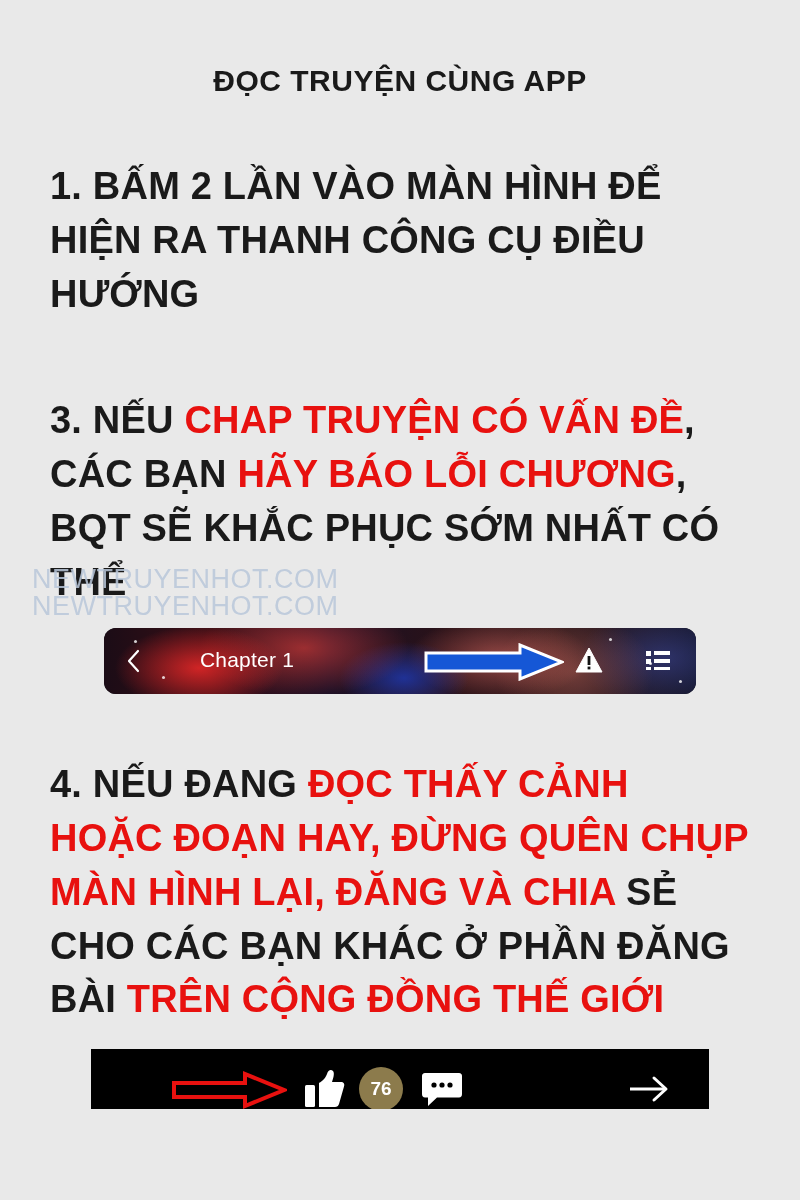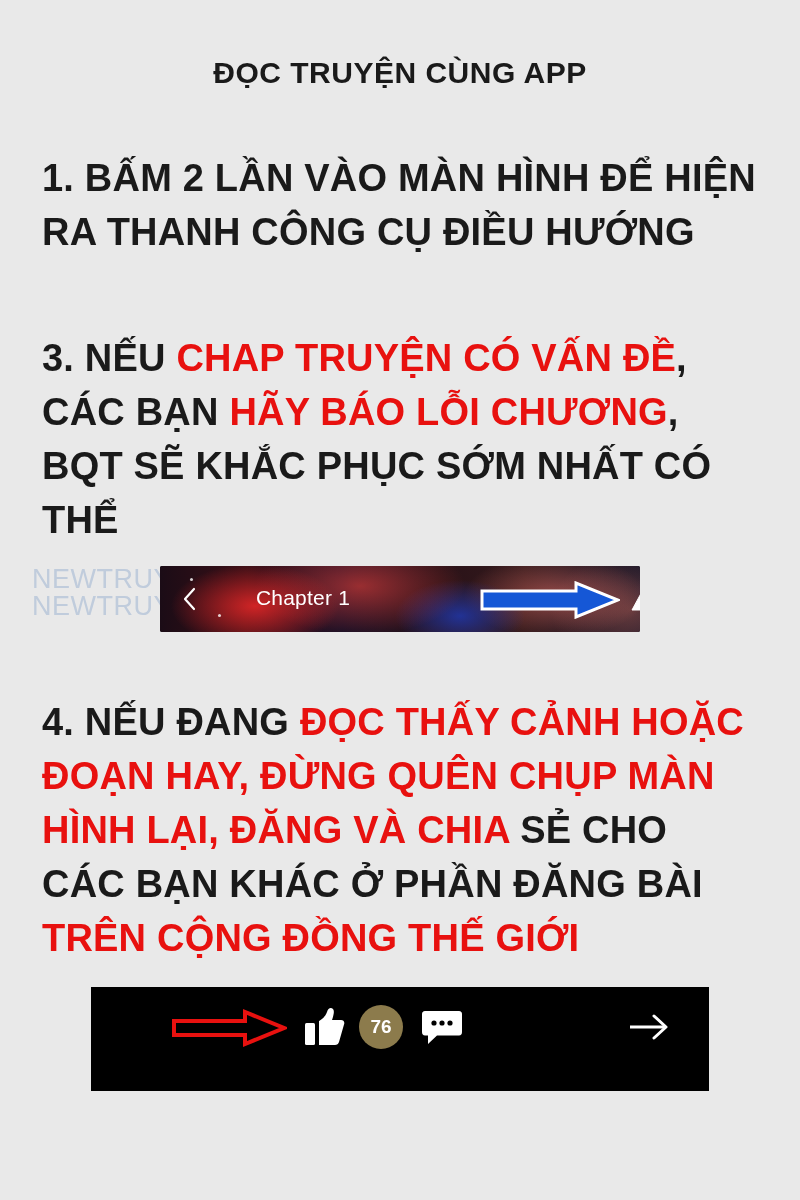--- a/index.html
+++ b/index.html
@@ -10,21 +10,21 @@
     height: 1200px;
     background: #e9e9e9;
     font-family: "Liberation Sans", sans-serif;
     overflow: hidden;
   }
   .page {
     position: relative;
     width: 800px;
     height: 1200px;
     background: #e9e9e9;
-    padding: 4px;
+    padding: 12px;
   }
   .title {
     text-align: center;
     font-size: 30px;
     font-weight: bold;
     letter-spacing: 0.5px;
     color: #1a1a1a;
     padding-top: 52px;
     text-transform: uppercase;
   }
@@ -59,25 +59,25 @@
     line-height: 1.0;
     pointer-events: none;
     text-transform: uppercase;
   }
   .watermark .wm2 { font-size: 27px; }
 
   
   .shot1 {
     position: relative;
     margin: 18px auto 0 auto;
-    width: 480px;
+    width: 592px;
     height: 66px;
     background: #12131a;
     overflow: hidden;
-    border-radius: 2px;
+    border-radius: 12px;
   }
   .shot1 .bgart {
     position: absolute;
     inset: 0;
     background:
       radial-gradient(ellipse 120px 60px at 95px 40px, rgba(235,40,40,0.85), rgba(120,10,20,0.0) 70%),
       radial-gradient(ellipse 150px 70px at 200px 20px, rgba(255,70,60,0.55), rgba(60,10,20,0) 70%),
       radial-gradient(ellipse 90px 50px at 300px 50px, rgba(30,60,190,0.75), rgba(10,15,60,0) 72%),
       radial-gradient(ellipse 130px 60px at 395px 30px, rgba(250,120,110,0.5), rgba(40,10,15,0) 70%),
       radial-gradient(ellipse 110px 80px at 470px 44px, rgba(170,90,80,0.55), rgba(20,10,15,0) 72%),
@@ -110,21 +110,21 @@
   .shot1 .listicon {
     position: absolute; left: 540px; top: 18px;
     width: 28px; height: 28px;
   }
 
   
   .shot2 {
     position: relative;
     margin: 22px auto 0 auto;
     width: 618px;
-    height: 104px;
+    height: 60px;
     background: #000;
     overflow: hidden;
   }
   .shot2 .arrow-red {
     position: absolute; left: 80px; top: 22px; width: 116px; height: 38px;
   }
   .shot2 .thumb {
     position: absolute; left: 212px; top: 18px; width: 42px; height: 44px;
   }
   .shot2 .count {

